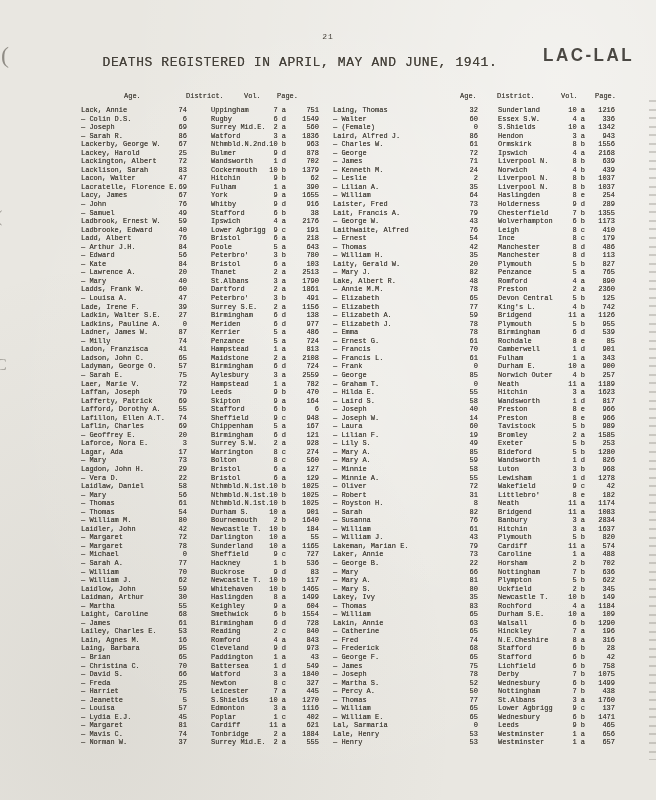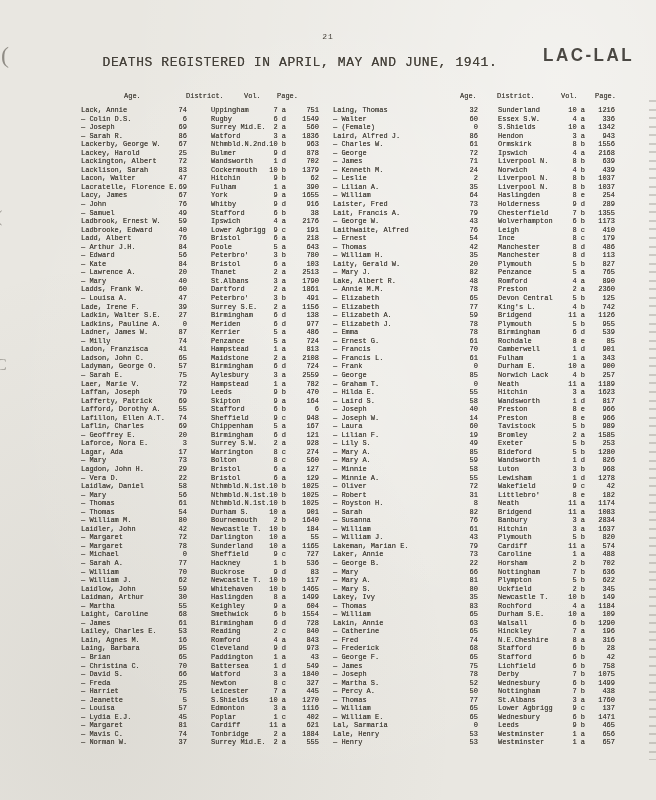--- a/index.html
+++ b/index.html
@@ -800,21 +800,21 @@
       <div class="row">
         <span class="c-name">— Frank</span>
         <span class="c-age">0</span>
         <span class="c-district">Durham E.</span>
         <span class="c-vol">10 a</span>
         <span class="c-page">900</span>
       </div>
       <div class="row">
         <span class="c-name">— George</span>
         <span class="c-age">85</span>
-        <span class="c-district">Norwich Lack</span>
+        <span class="c-district">Norwich Outer</span>
         <span class="c-vol">4 b</span>
         <span class="c-page">257</span>
       </div>
       <div class="row">
         <span class="c-name">— Graham T.</span>
         <span class="c-age">0</span>
         <span class="c-district">Neath</span>
         <span class="c-vol">11 a</span>
         <span class="c-page">1189</span>
       </div>

